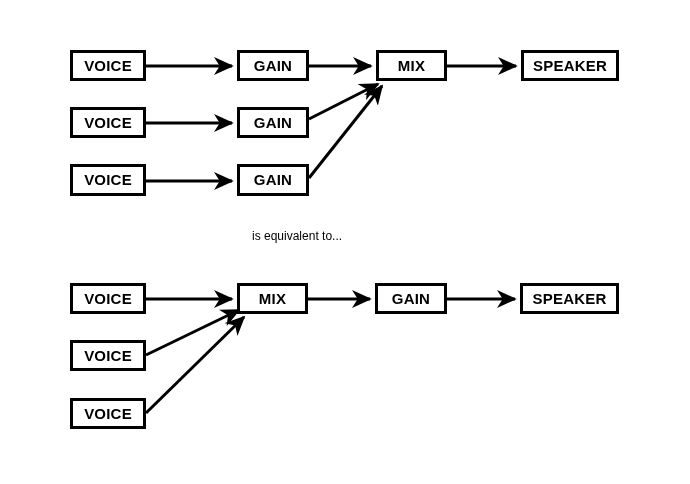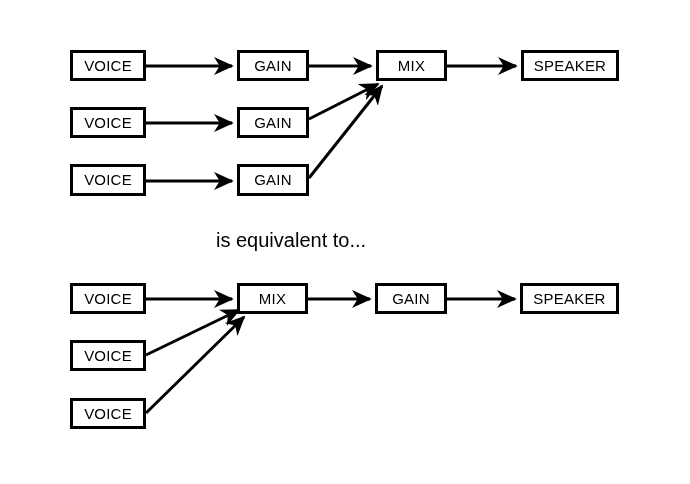--- a/index.html
+++ b/index.html
@@ -26,36 +26,38 @@
     color: #000000;
     font-size: 15px;
     line-height: 1;
     letter-spacing: 0.2px;
     white-space: nowrap;
     z-index: 3;
   }
   .node .node-label {
     display: block;
     padding-bottom: 1px;
+    font-weight: bold;
   }
   #edge-layer {
     position: absolute;
     left: 0;
     top: 0;
     width: 690px;
     height: 484px;
     z-index: 1;
   }
   .caption {
     position: absolute;
     color: #000000;
-    font-size: 20px;
+    font-size: 12px;
     line-height: 1;
     white-space: nowrap;
     z-index: 2;
+    margin-left: 36px;
   }
 </style>
 </head>
 <body>
 
 <div id="page">
 
   <svg id="edge-layer" viewBox="0 0 690 484" xmlns="http://www.w3.org/2000/svg">
     <defs>
       <marker id="arrowhead" markerWidth="7" markerHeight="7" refX="6" refY="3.2" orient="auto" markerUnits="strokeWidth">

